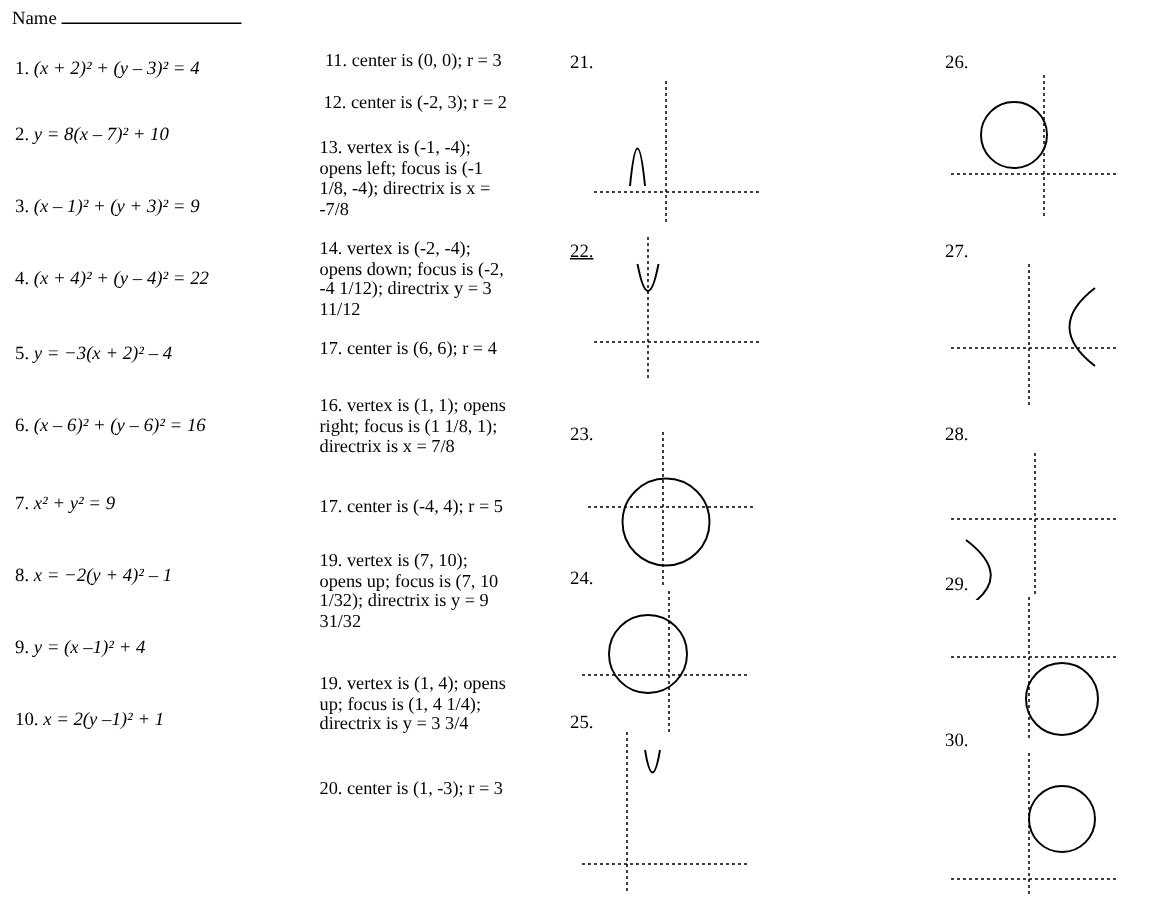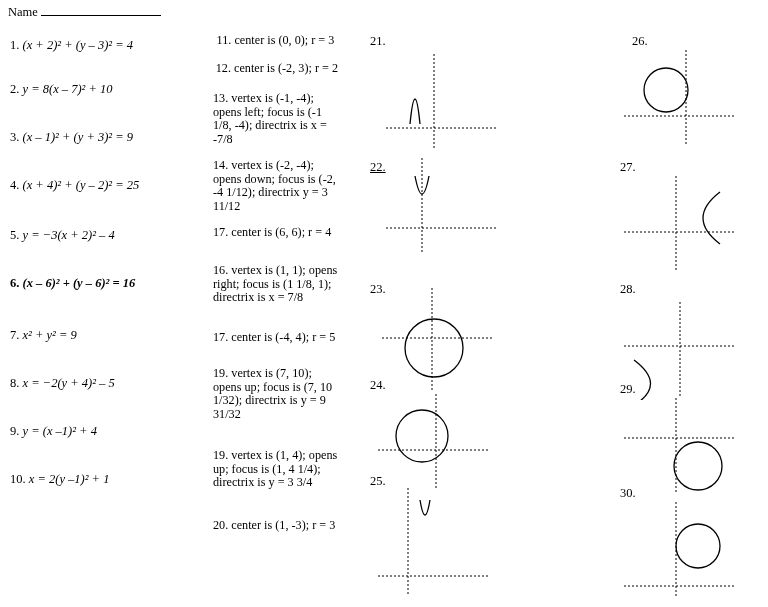--- a/index.html
+++ b/index.html
@@ -74,21 +74,21 @@
     width: 125px;
     font-size: 12.2px;
     line-height: 13.6px;
   }
   .desc-item {
     position: absolute;
     width: 125px;
   }
 
   
-  .gcol { position: absolute; }
+  .gcol { position: absolute; margin-left: 10px; }
   .glabel {
     position: absolute;
     font-size: 12.5px;
   }
   .graph {
     position: absolute;
     width: 110px;
     height: 96px;
   }
   .graph svg { display: block; }
@@ -103,25 +103,25 @@
       <span>Name</span>
       <span class="rule rule-name"></span>
     </div>
   </div>
 
 
   <div class="col-eq">
     <div class="eq-item" style="top:0px;left:0px;"><span class="num">1.</span> <span class="mth">(x + 2)² + (y – 3)² = 4</span></div>
     <div class="eq-item" style="top:44px;left:0px;"><span class="num">2.</span> <span class="mth">y = 8(x – 7)² + 10</span></div>
     <div class="eq-item" style="top:92px;left:0px;"><span class="num">3.</span> <span class="mth">(x – 1)² + (y + 3)² = 9</span></div>
-    <div class="eq-item" style="top:140px;left:0px;"><span class="num">4.</span> <span class="mth">(x + 4)² + (y – 2)² = 25</span></div>
+    <div class="eq-item" style="top:140px;left:0px;"><span class="num">4.</span> <span class="mth">(x + 4)² + (y – 4)² = 22</span></div>
     <div class="eq-item" style="top:190px;left:0px;"><span class="num">5.</span> <span class="mth">y = −3(x + 2)² – 4</span></div>
-    <div class="eq-item" style="top:238px;left:0px;font-weight:bold;"><span class="num">6.</span> <span class="mth">(x – 6)² + (y – 6)² = 16</span></div>
+    <div class="eq-item" style="top:238px;left:0px;"><span class="num">6.</span> <span class="mth">(x – 6)² + (y – 6)² = 16</span></div>
     <div class="eq-item" style="top:290px;left:0px;"><span class="num">7.</span> <span class="mth">x² + y² = 9</span></div>
-    <div class="eq-item" style="top:338px;left:0px;"><span class="num">8.</span> <span class="mth">x = −2(y + 4)² – 5</span></div>
+    <div class="eq-item" style="top:338px;left:0px;"><span class="num">8.</span> <span class="mth">x = −2(y + 4)² – 1</span></div>
     <div class="eq-item" style="top:386px;left:0px;"><span class="num">9.</span> <span class="mth">y = (x –1)² + 4</span></div>
     <div class="eq-item" style="top:434px;left:0px;"><span class="num">10.</span> <span class="mth">x = 2(y –1)² + 1</span></div>
   </div>
 
   <div class="col-desc">
     <div class="desc-item" style="top:0px;text-align:center;"><span>11.</span> <span>center is (0, 0); r = 3</span></div>
     <div class="desc-item" style="top:28px;text-align:right;"><span>12.</span> <span>center is (-2, 3); r = 2</span></div>
     <div class="desc-item" style="top:58px;"><span>13.</span> <span>vertex is (-1, -4); opens left; focus is (-1 1/8, -4); directrix is x = -7/8</span></div>
     <div class="desc-item" style="top:125px;font-family:Liberation Serif, serif;"><span>14.</span> <span>vertex is (-2, -4); opens down; focus is (-2, -4 1/12); directrix  y = 3 11/12</span></div>
     <div class="desc-item" style="top:192px;"><span>17.</span> <span>center is (6, 6); r = 4</span></div>
@@ -175,21 +175,21 @@
       <svg width="130" height="110" viewBox="0 0 130 110">
         <line x1="4" y1="90" x2="114" y2="90" stroke="#000" stroke-width="1" stroke-dasharray="2 2"></line>
         <line x1="34" y1="2" x2="34" y2="108" stroke="#000" stroke-width="1" stroke-dasharray="2 2"></line>
         <path d="M46 14 Q51 44 56 14" stroke="#000" stroke-width="1.3" fill="none"></path>
       </svg>
     </div>
   </div>
 
   <div class="gcol" style="left:620px; top:34px; width:180px; height:560px;">
 
-    <div class="glabel" style="left:12px; top:0px;text-align:right;">26.</div>
+    <div class="glabel" style="left:0px; top:0px;text-align:right;">26.</div>
     <div class="graph" style="left:4px; top:14px;">
       <svg width="130" height="100" viewBox="0 0 130 100">
         <line x1="0" y1="68" x2="110" y2="68" stroke="#000" stroke-width="1" stroke-dasharray="2 2"></line>
         <line x1="62" y1="2" x2="62" y2="98" stroke="#000" stroke-width="1" stroke-dasharray="2 2"></line>
         <circle cx="42" cy="42" r="22" stroke="#000" stroke-width="1.3" fill="none"></circle>
       </svg>
     </div>
 
     <div class="glabel" style="left:0px; top:126px;">27.</div>
     <div class="graph" style="left:4px; top:140px;">

